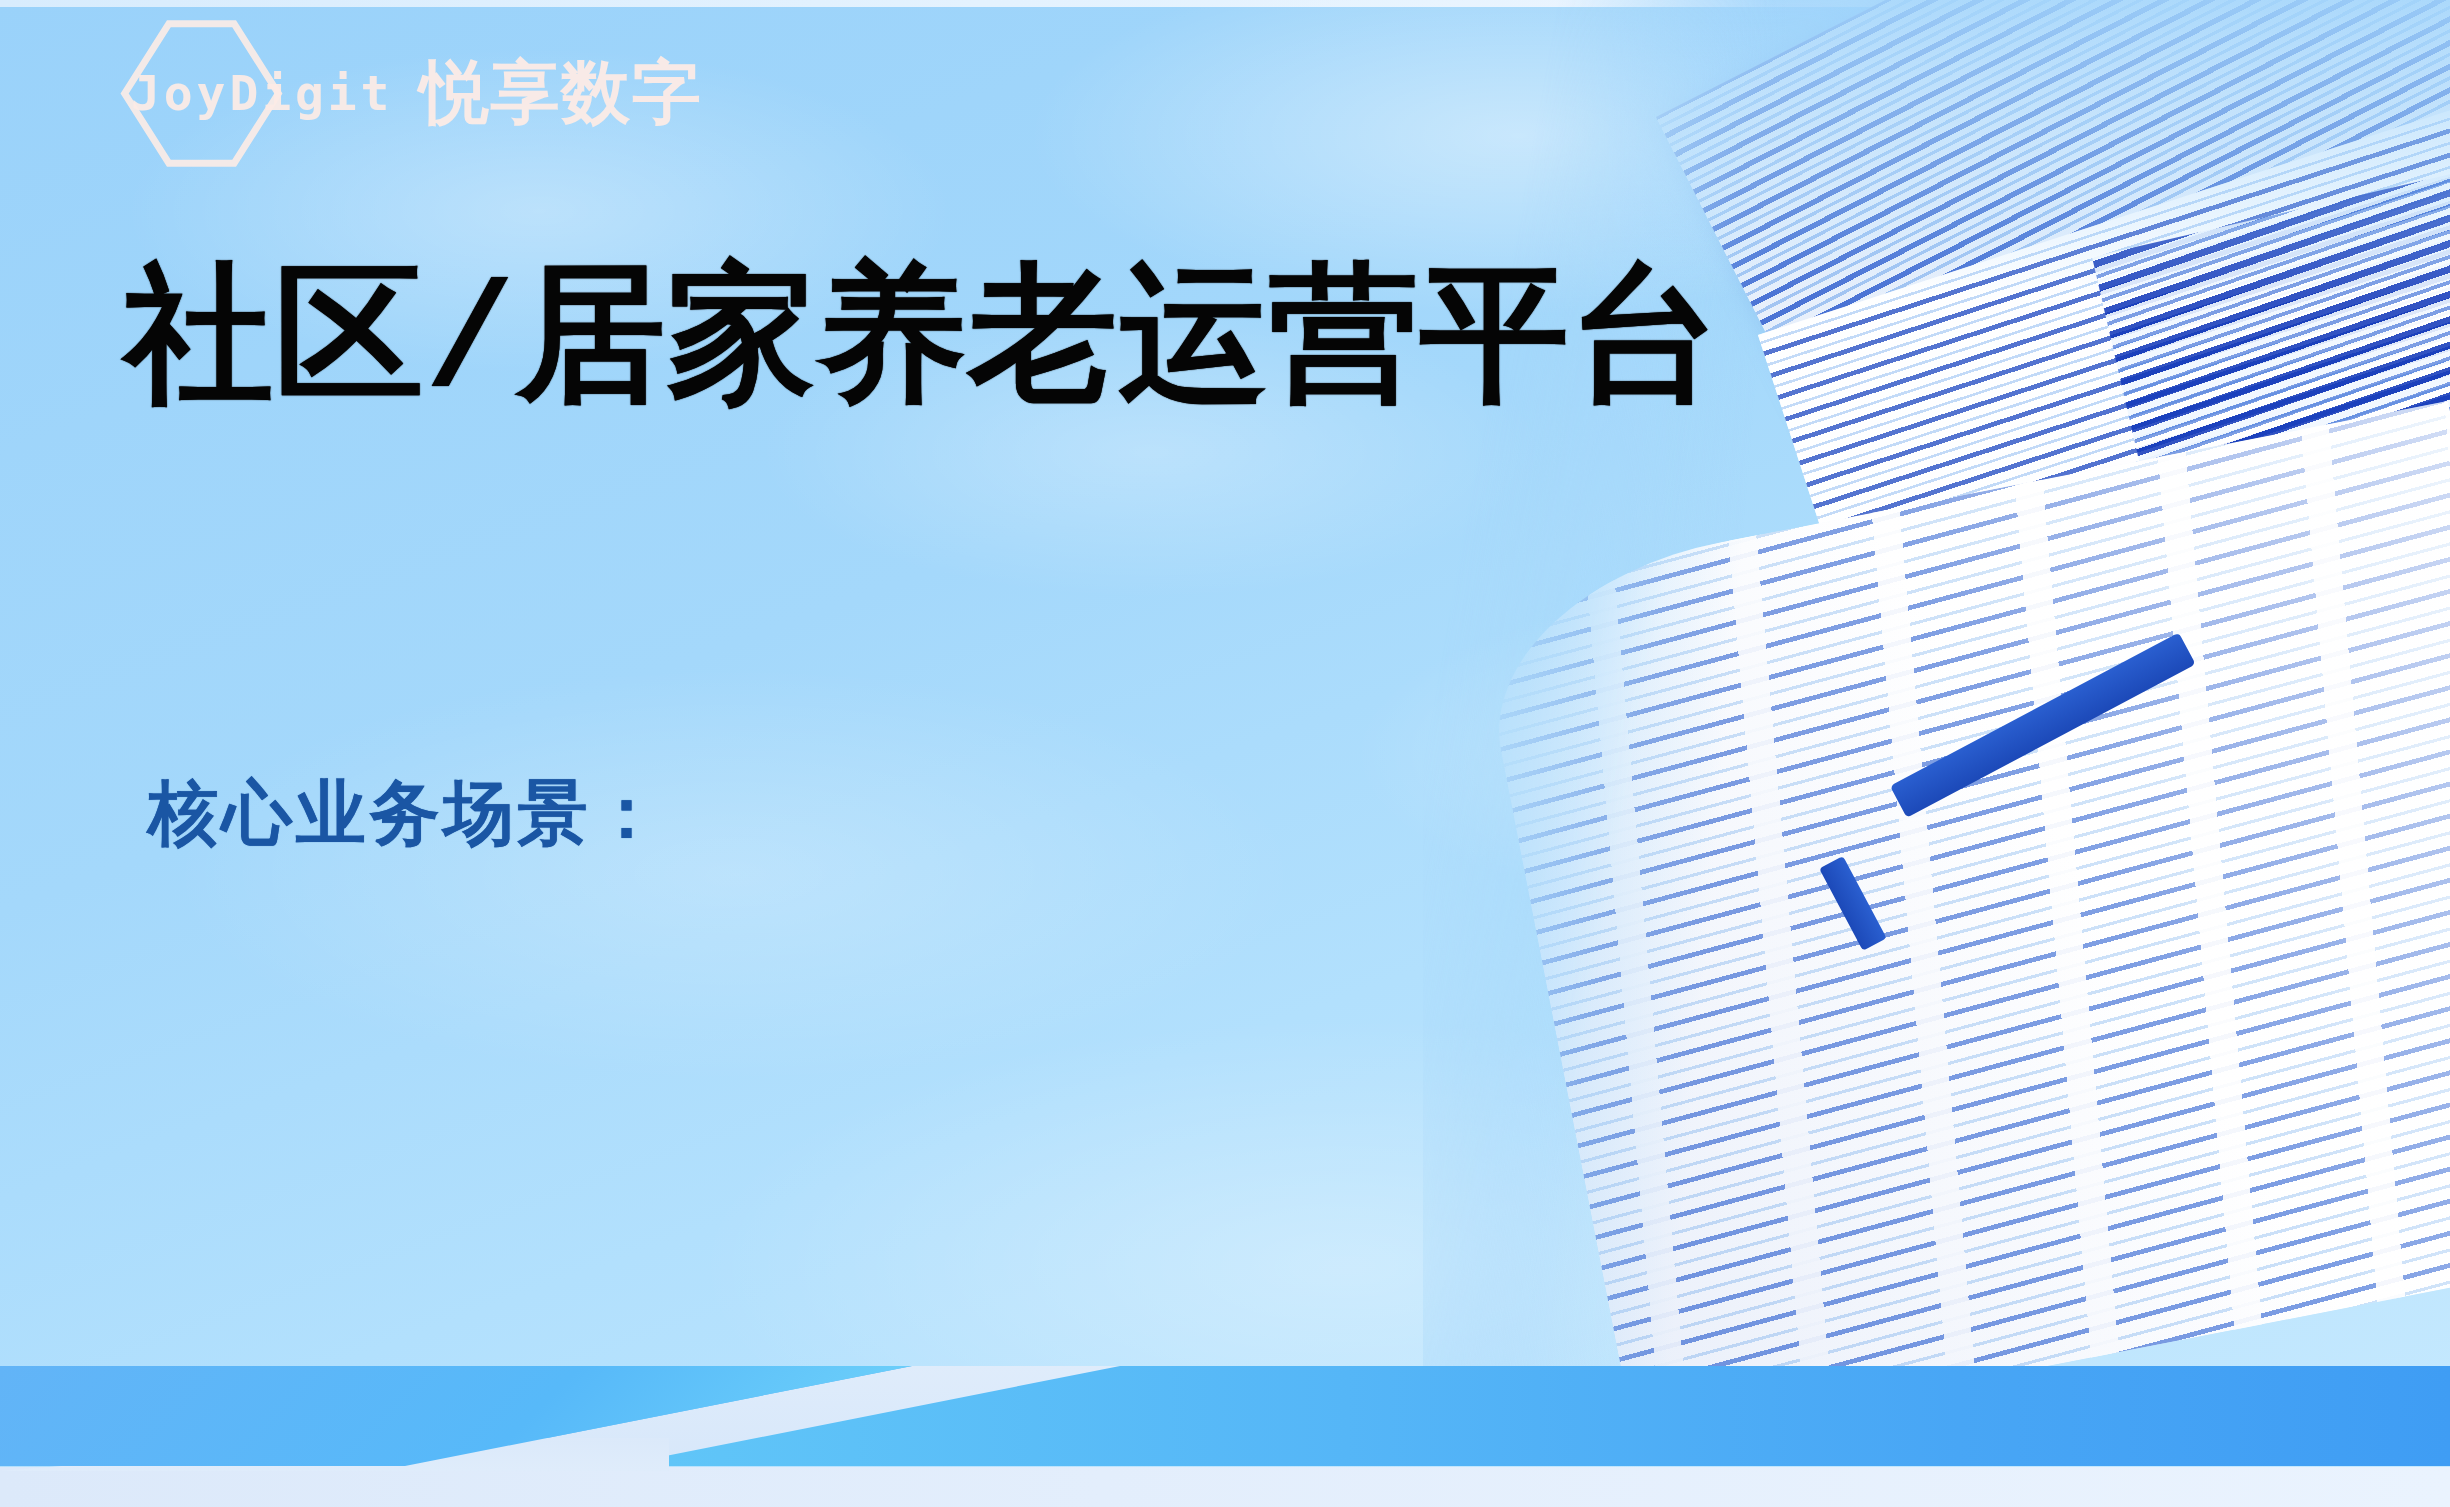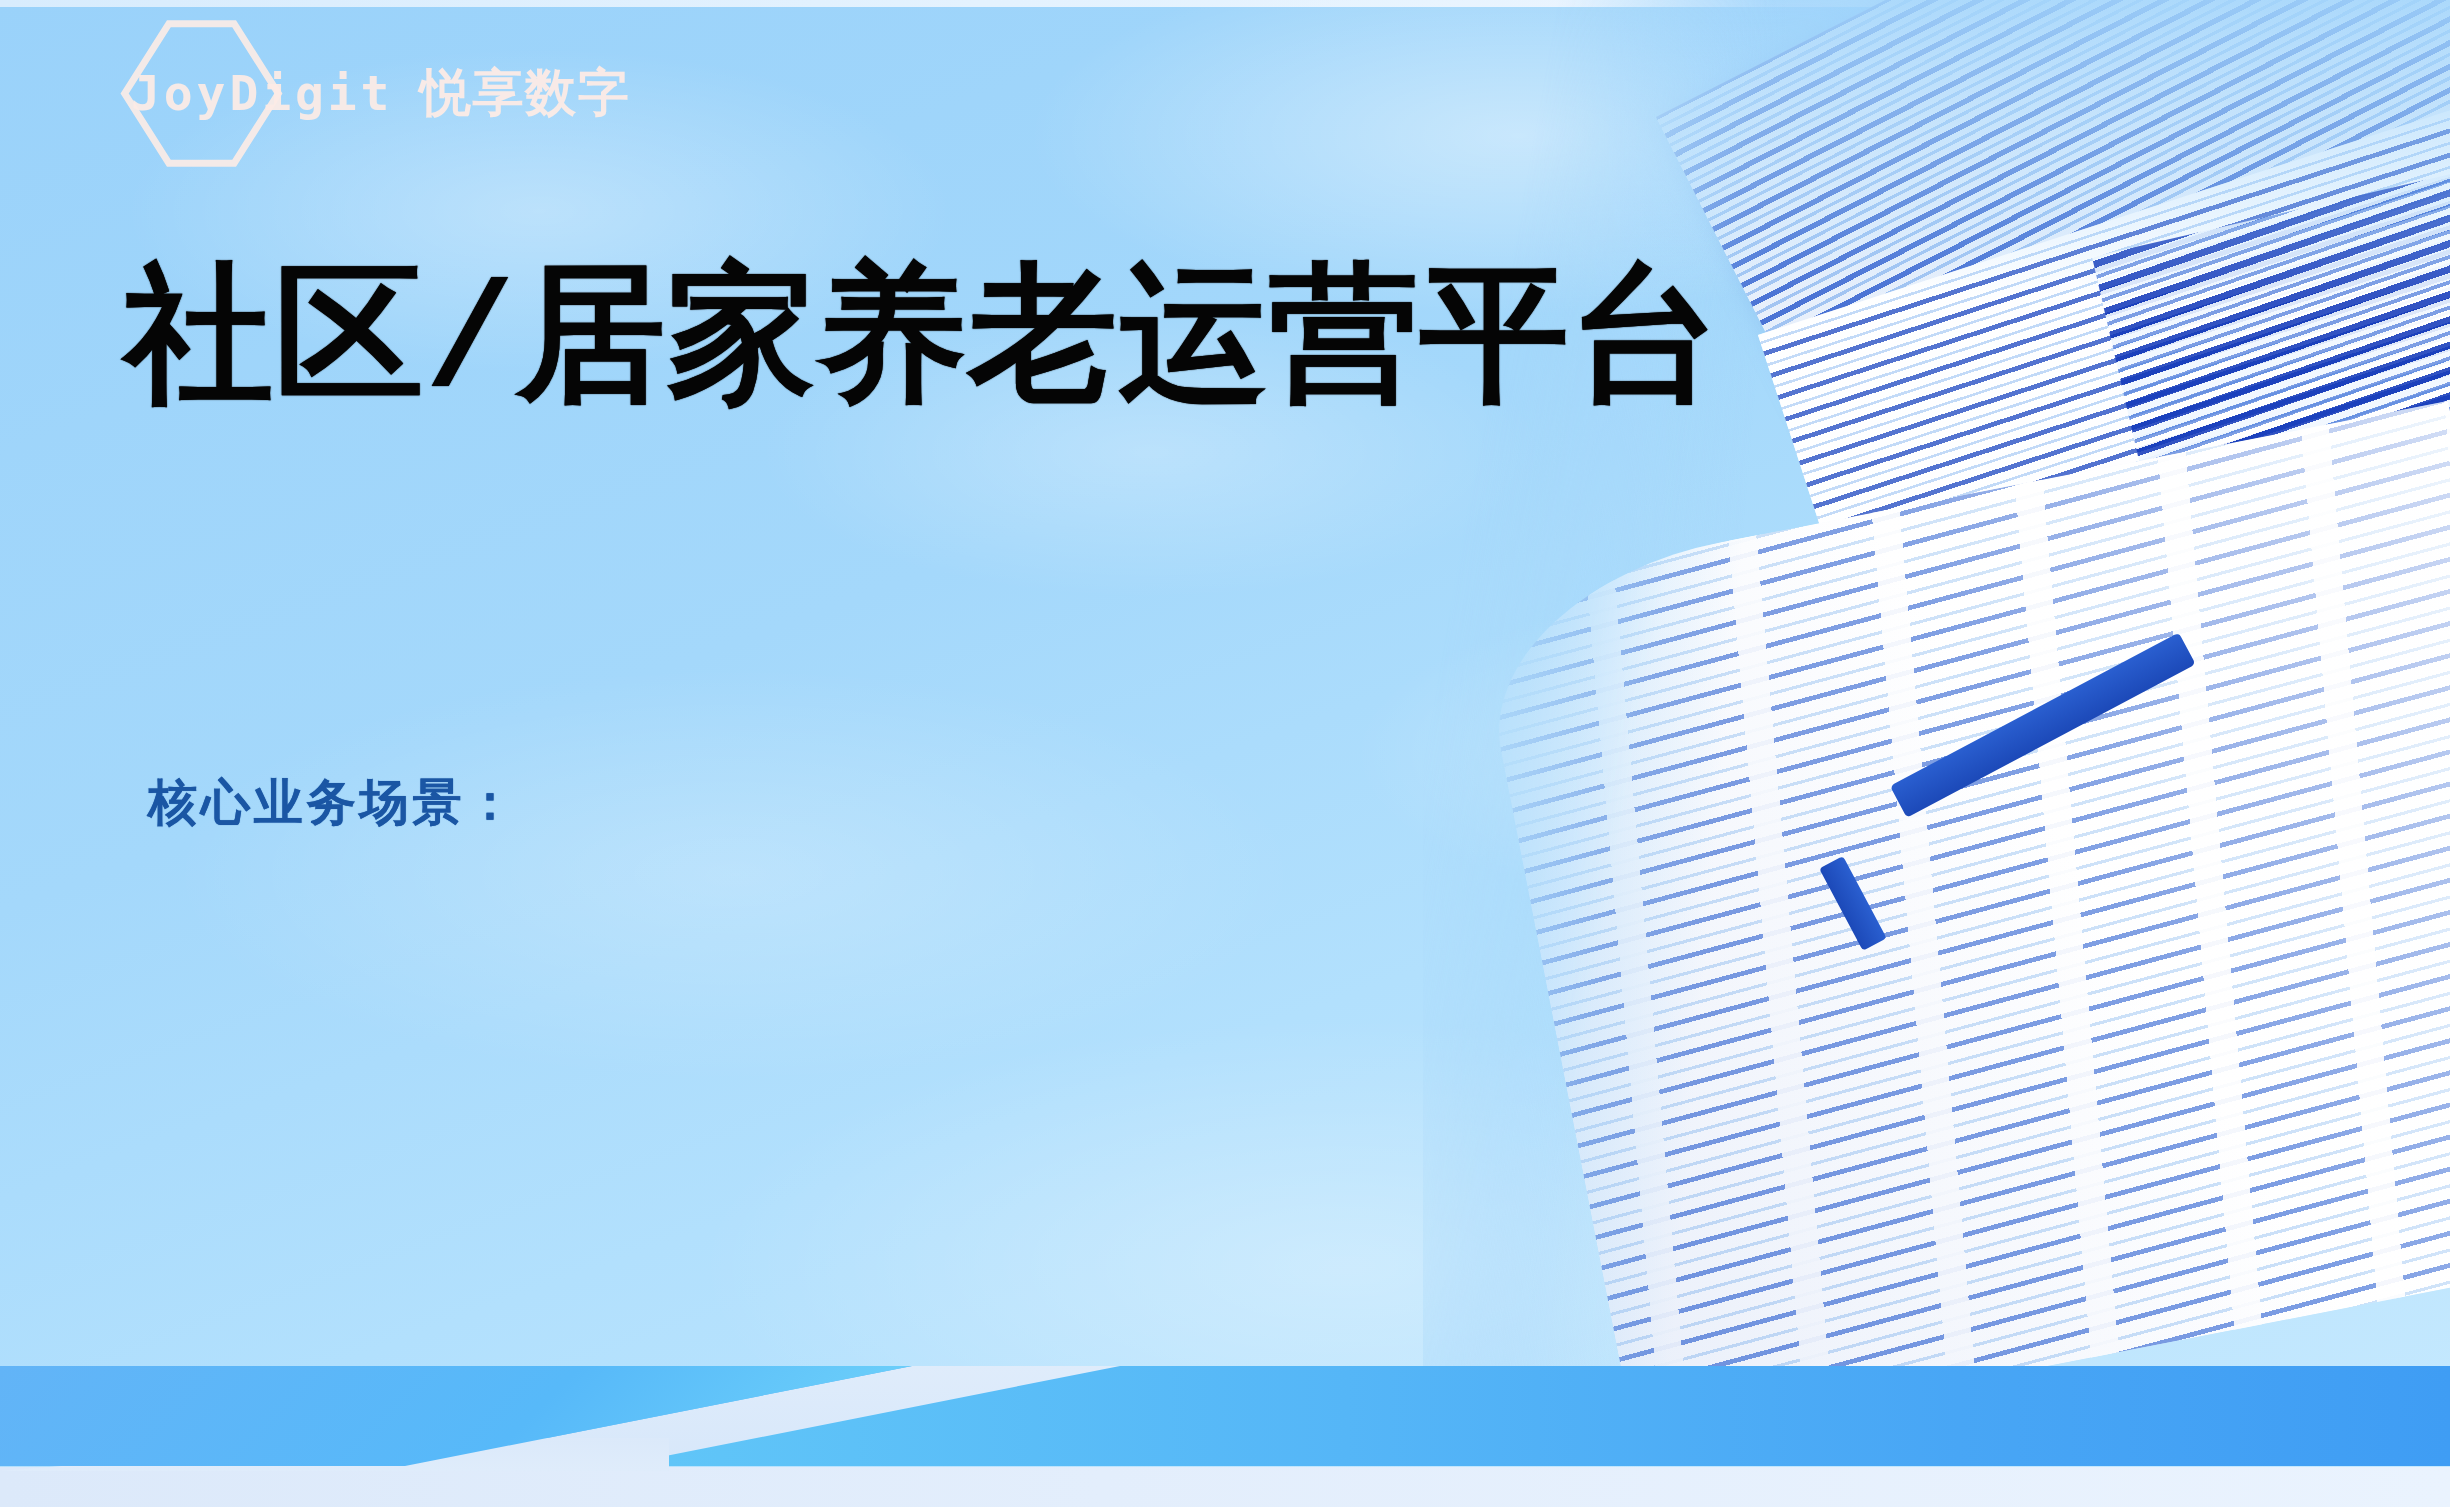--- a/index.html
+++ b/index.html
@@ -43,38 +43,38 @@
   .logo-word{
     position:relative;z-index:2;
     color:#fdece6;opacity:.93;
     font-size:48px;font-weight:700;letter-spacing:3.9px;
     font-family:"DejaVu Sans Mono","Liberation Mono",monospace;
     line-height:1;white-space:nowrap;
   }
   .logo-cn{
     position:relative;z-index:2;margin-left:26.5px;
     color:#fdece6;opacity:.95;
-    font-size:51px;font-weight:700;letter-spacing:1.6px;
+    font-size:69px;font-weight:700;letter-spacing:1.6px;
     line-height:1;white-space:nowrap;
   }
 
   
   .title{
     position:absolute;left:124px;top:271px;
     font-size:149px;line-height:1;font-weight:700;
     color:#050505;letter-spacing:1.6px;white-space:nowrap;
     font-family:Liberation Mono, monospace;
     text-shadow:0 0 0.8px #000,0 0 1.6px rgba(0,0,0,.55);
     z-index:6;
   }
 
   
   .subhead{
     position:absolute;left:148px;top:778px;
-    font-size:49px;line-height:1;font-weight:700;
+    font-size:70px;line-height:1;font-weight:700;
     color:#1a56a4;letter-spacing:3.9px;white-space:nowrap;
     font-family:"DejaVu Sans","Liberation Sans",sans-serif;
     text-shadow:0 0 0.8px #1a56a4;
     z-index:6;
   }
 
   
   .bodylines{
     position:absolute;left:129px;top:918px;
     z-index:6;

